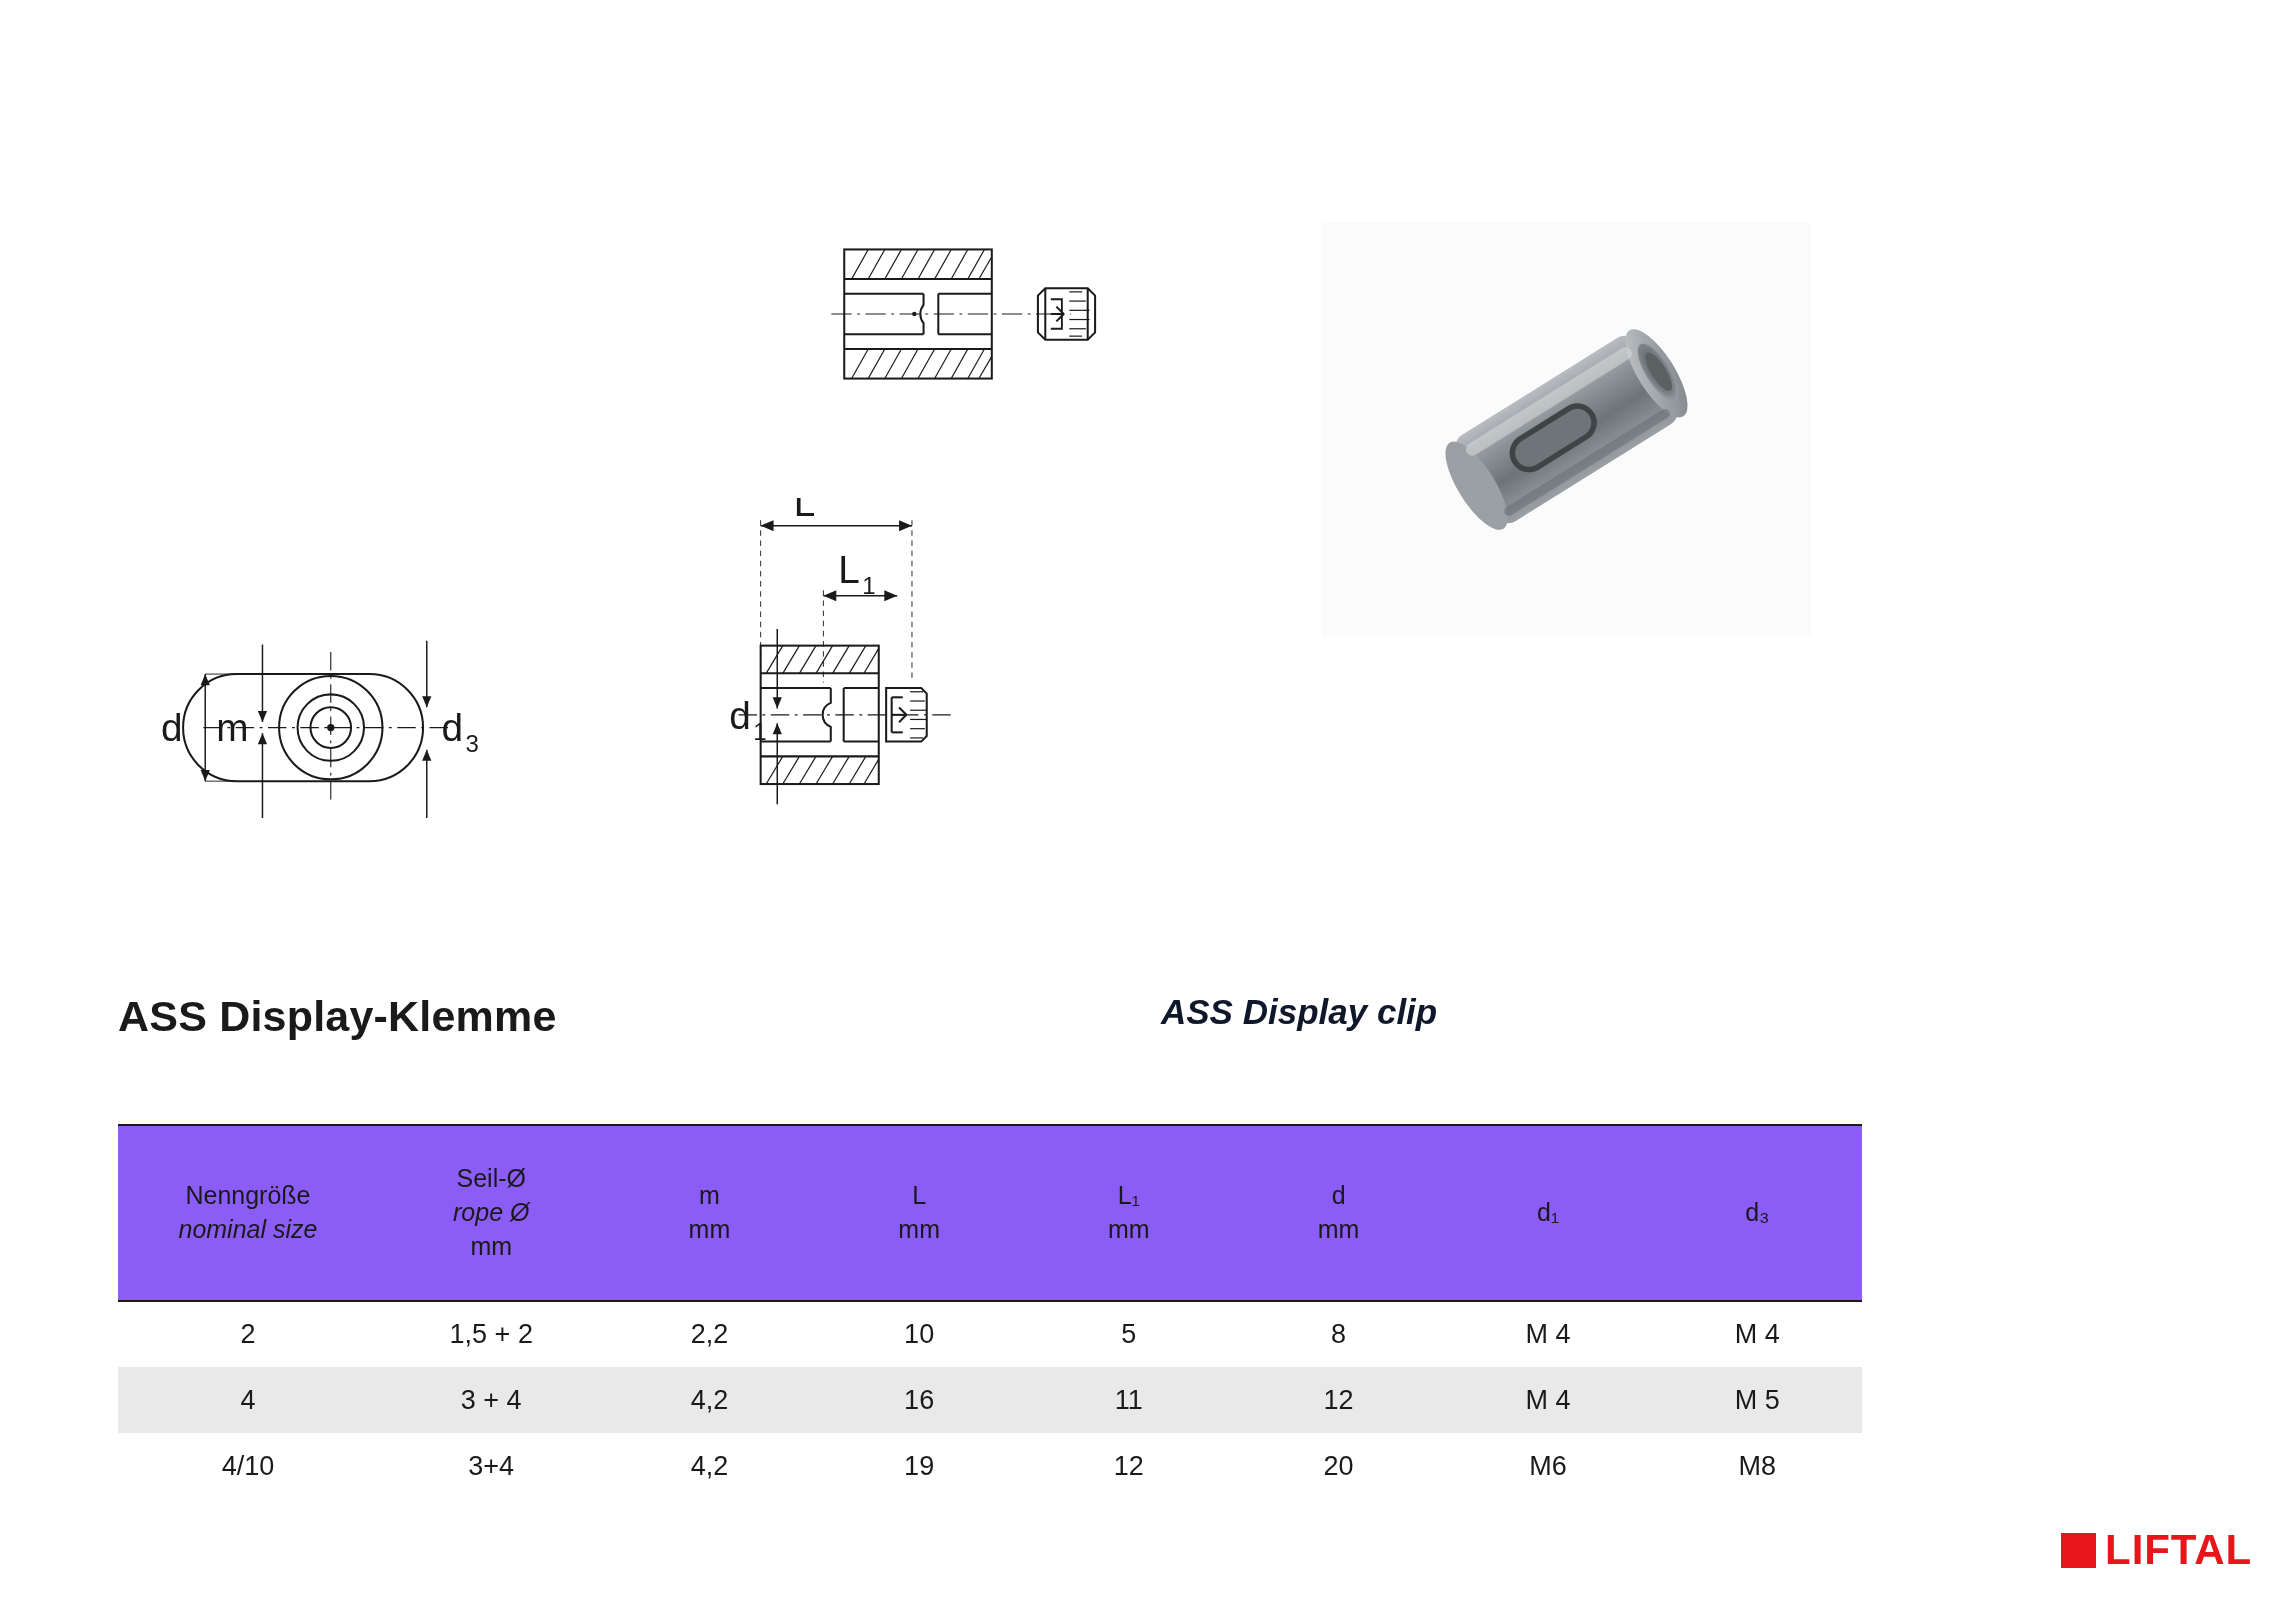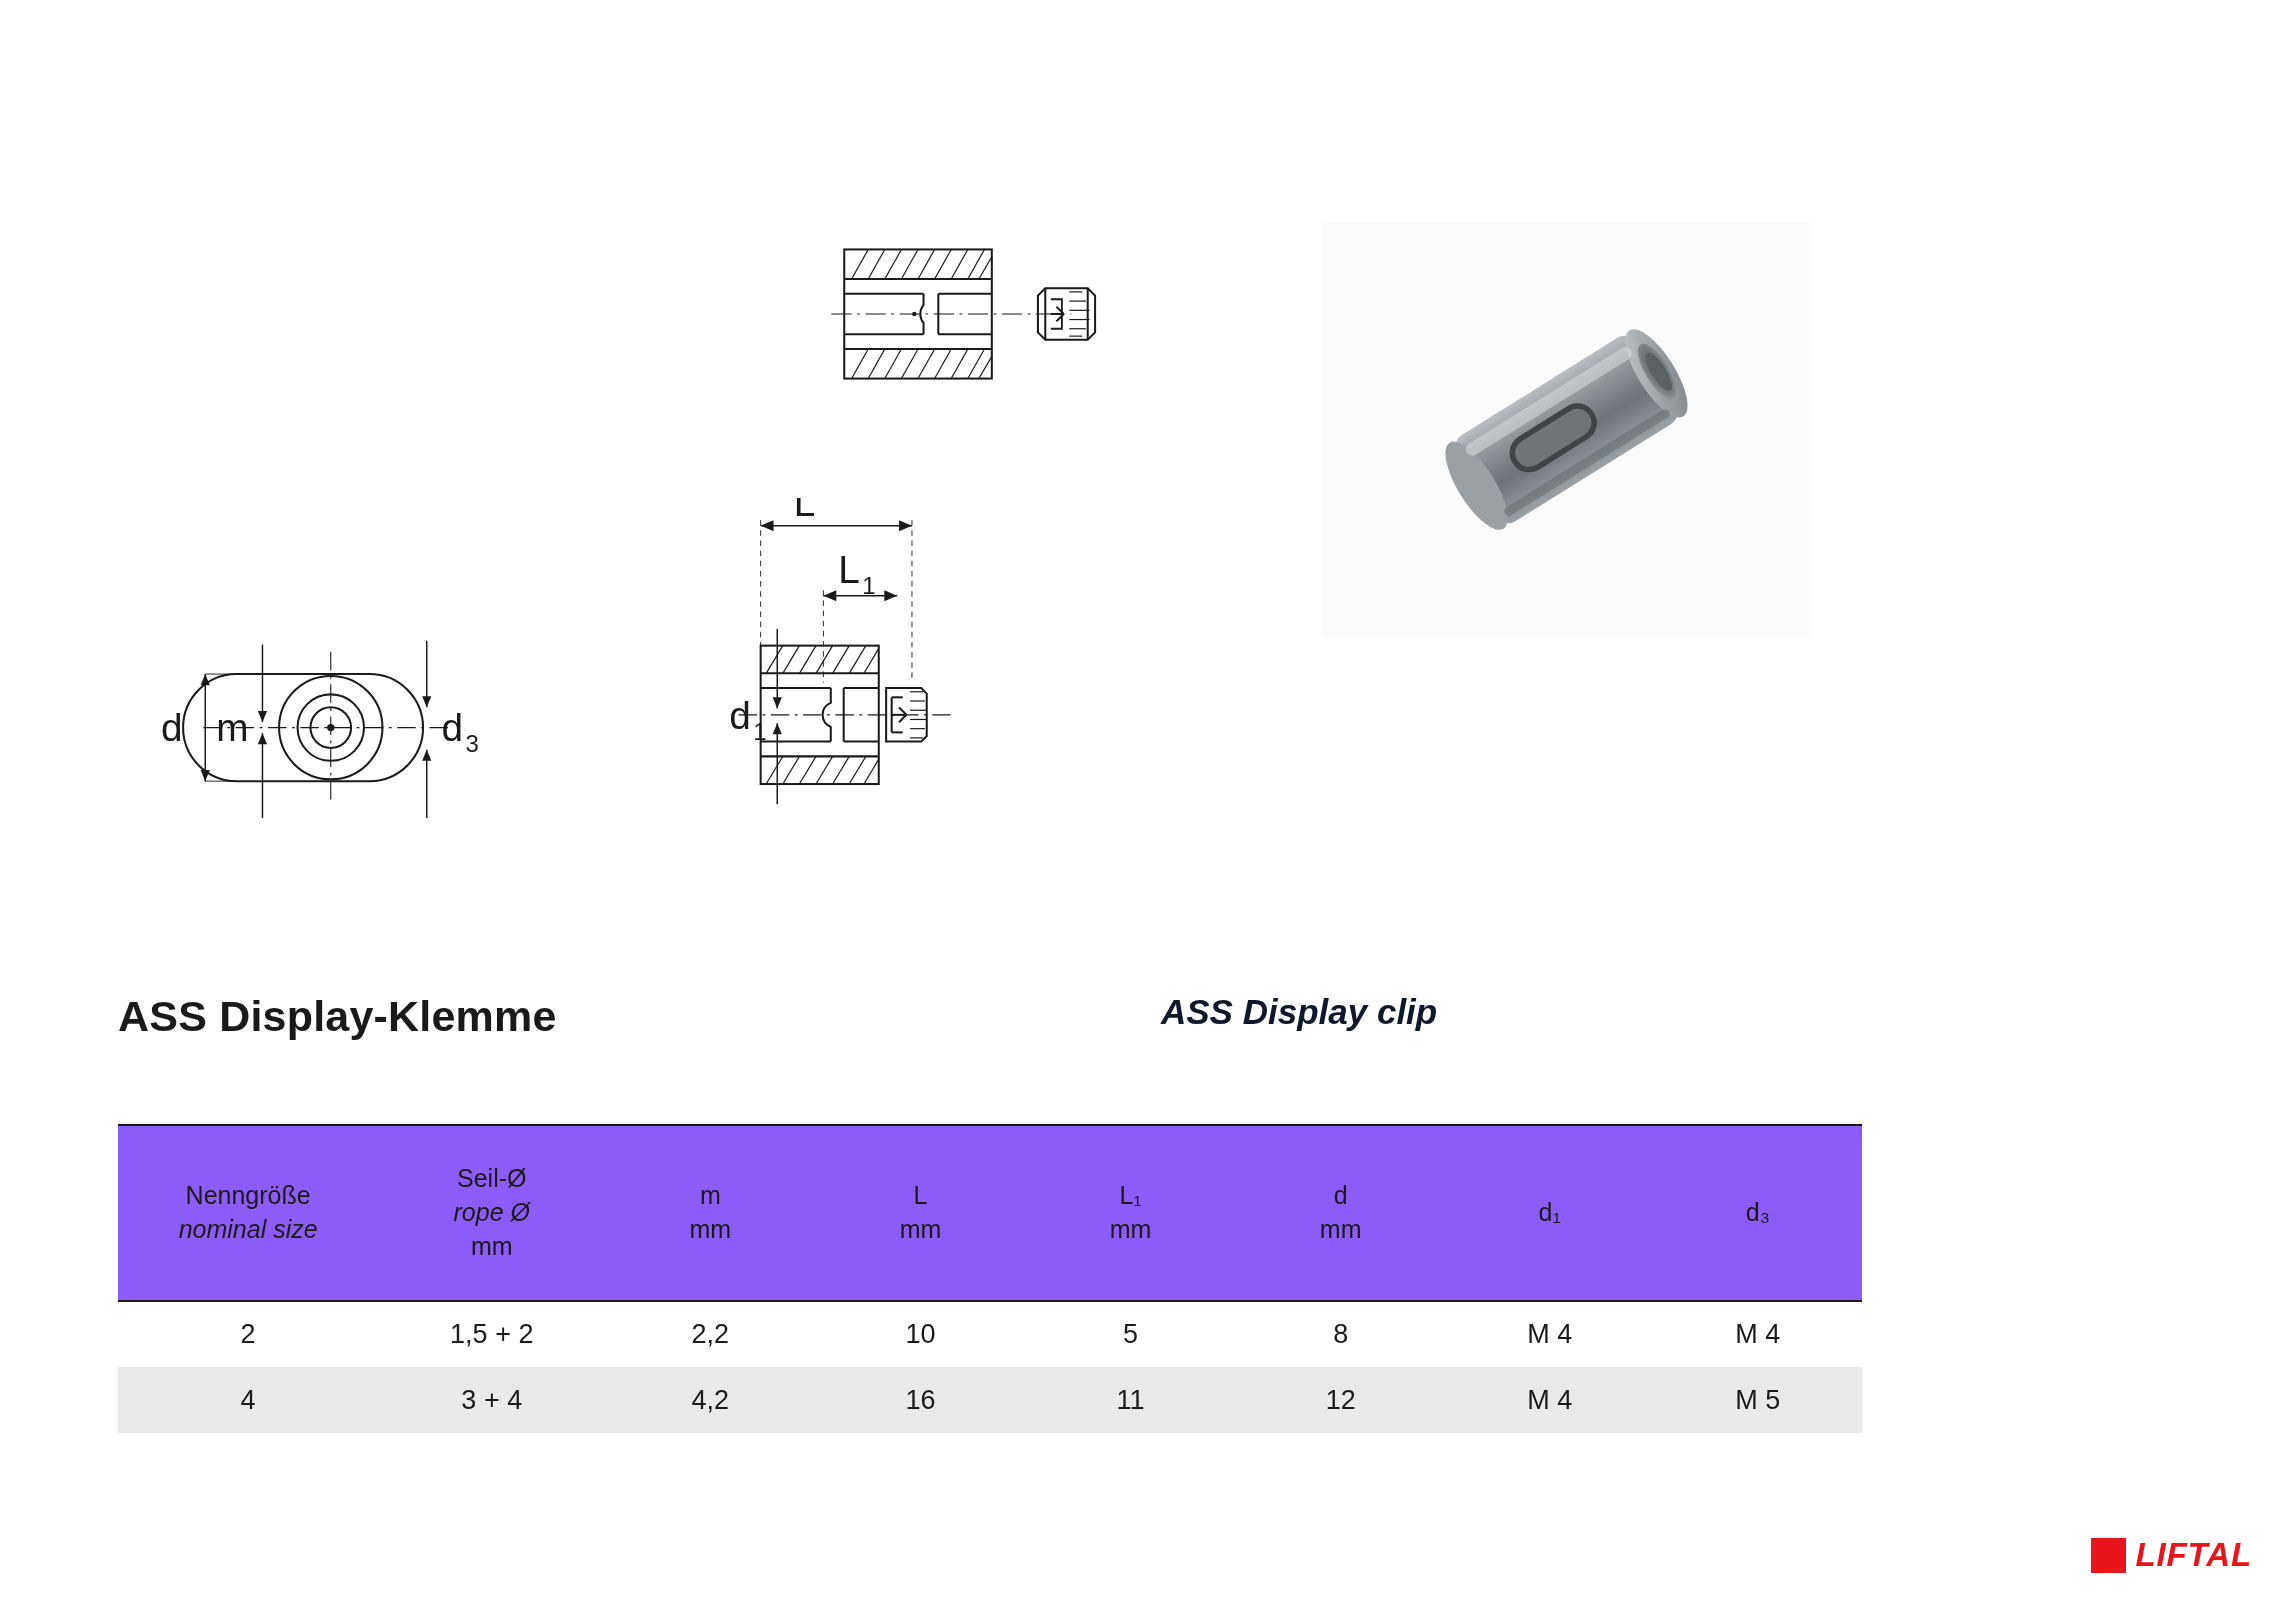--- a/index.html
+++ b/index.html
@@ -115,23 +115,22 @@
     display: flex;
     align-items: center;
     gap: 9.2px;
   }
   .logo-square {
     width: 35px;
     height: 35px;
     background: #e8161b;
   }
   .logo-text {
-    font-size: 33px;
+    font-size: 42px;
     font-weight: bold;
-    font-style: italic;
     color: #e8161b;
     letter-spacing: 0.9px;
   }
 
   svg text {
     font-family: "Liberation Sans", sans-serif;
     fill: #1a1a1a;
   }
 </style>
 </head>
@@ -401,20 +400,30 @@
     <tr class="alt">
       <td>4</td>
       <td>3 + 4</td>
       <td>4,2</td>
       <td>16</td>
       <td>11</td>
       <td>12</td>
       <td>M 4</td>
       <td>M 5</td>
     </tr>
+    <tr>
+      <td>4/10</td>
+      <td>3+4</td>
+      <td>4,2</td>
+      <td>19</td>
+      <td>12</td>
+      <td>20</td>
+      <td>M6</td>
+      <td>M8</td>
+    </tr>
   </tbody>
 </table>
 
 <div class="logo">
   <div class="logo-square"></div>
   <div class="logo-text">LIFTAL</div>
 </div>
 
 
 </body></html>

